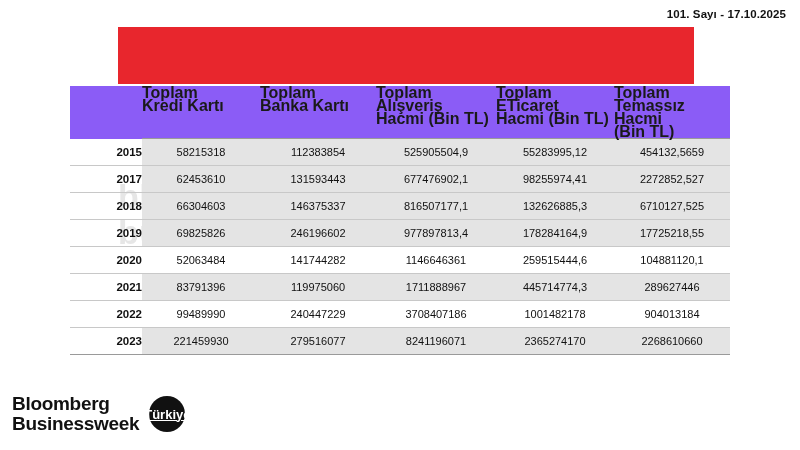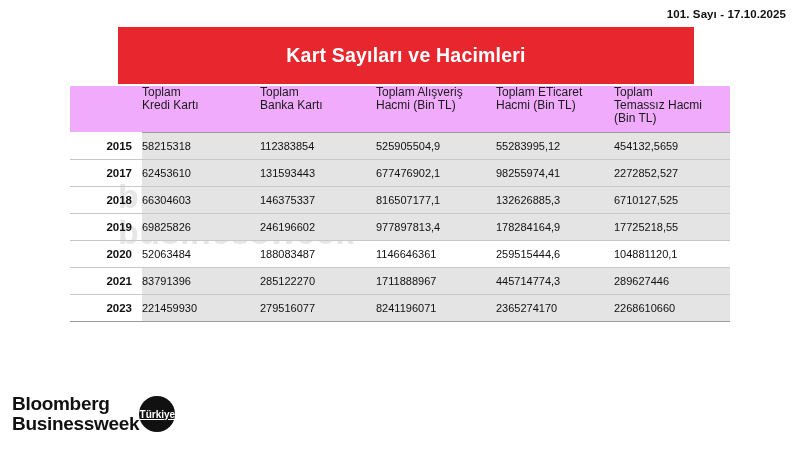--- a/index.html
+++ b/index.html
@@ -55,50 +55,50 @@
     border-collapse: collapse;
     width: 660px;
     table-layout: fixed;
   }
   table.data th, table.data td {
     padding: 0;
     margin: 0;
   }
   thead th {
     vertical-align: top;
-    font-size: 12px;
-    font-weight: normal;
+    font-size: 16px;
+    font-weight: bold;
     line-height: 13px;
     text-align: left;
     padding: 9px 6px 8px 8px;
     height: 46px;
     box-sizing: border-box;
-    background: #f0abfc;
+    background: #8b5cf6;
     border-bottom: 1px solid #9a9a9a;
   }
   thead th.yearcol {
     border-bottom: 1px solid transparent;
   }
   tbody td {
     font-size: 11px;
     height: 27px;
     box-sizing: border-box;
     border-bottom: 1px solid #c8c8c8;
-    text-align: left;
+    text-align: center;
     padding: 0 9px 0 4px;
     font-weight: normal;
     color: #111;
   }
   tbody tr.shaded td {
     background: #e4e4e4;
   }
   tbody td.year {
     text-align: right;
     font-weight: bold;
-    padding-right: 10px;
+    padding-right: 0;
     font-size: 11.5px;
     background: transparent !important;
   }
   tbody tr:last-child td {
     border-bottom: 1px solid #9a9a9a;
   }
   col.c-year { width: 72px; }
   col.c-1 { width: 118px; }
   col.c-2 { width: 116px; }
   col.c-3 { width: 120px; }
@@ -125,40 +125,40 @@
     align-items: center;
   }
   .logo-text {
     font-size: 19px;
     font-weight: bold;
     line-height: 20px;
     color: #111;
     letter-spacing: -0.3px;
   }
   .logo-badge {
+    margin-left: 10px;
     width: 36px;
     height: 36px;
     border-radius: 50%;
     background: #111;
     color: #fff;
-    font-size: 10px;
+    font-size: 13px;
     display: flex;
     align-items: center;
     justify-content: center;
     font-weight: bold;
     text-decoration: underline;
   }
 </style>
 </head>
 <body>
 
 <div class="issue-line">101. Sayı - 17.10.2025</div>
 
 <div class="title-band">
-  <div class="line">Kart Sayıları ve Hacimleri</div>
 </div>
 
 <div class="watermark">
   <div>bloomberg</div>
   <div>businessweek</div>
 </div>
 
 <div class="table-wrap">
   <table class="data">
     <colgroup>
@@ -224,32 +224,40 @@
           <td class="year">2019</td>
           <td>69825826</td>
           <td>246196602</td>
           <td>977897813,4</td>
           <td>178284164,9</td>
           <td>17725218,55</td>
         </tr>
         <tr>
           <td class="year">2020</td>
           <td>52063484</td>
-          <td>188083487</td>
+          <td>141744282</td>
           <td>1146646361</td>
           <td>259515444,6</td>
           <td>104881120,1</td>
         </tr>
         <tr class="shaded">
           <td class="year">2021</td>
           <td>83791396</td>
-          <td>285122270</td>
+          <td>119975060</td>
           <td>1711888967</td>
           <td>445714774,3</td>
           <td>289627446</td>
+        </tr>
+        <tr>
+          <td class="year">2022</td>
+          <td>99489990</td>
+          <td>240447229</td>
+          <td>3708407186</td>
+          <td>1001482178</td>
+          <td>904013184</td>
         </tr>
         <tr class="shaded">
           <td class="year">2023</td>
           <td>221459930</td>
           <td>279516077</td>
           <td>8241196071</td>
           <td>2365274170</td>
           <td>2268610660</td>
         </tr>
       </tbody>

